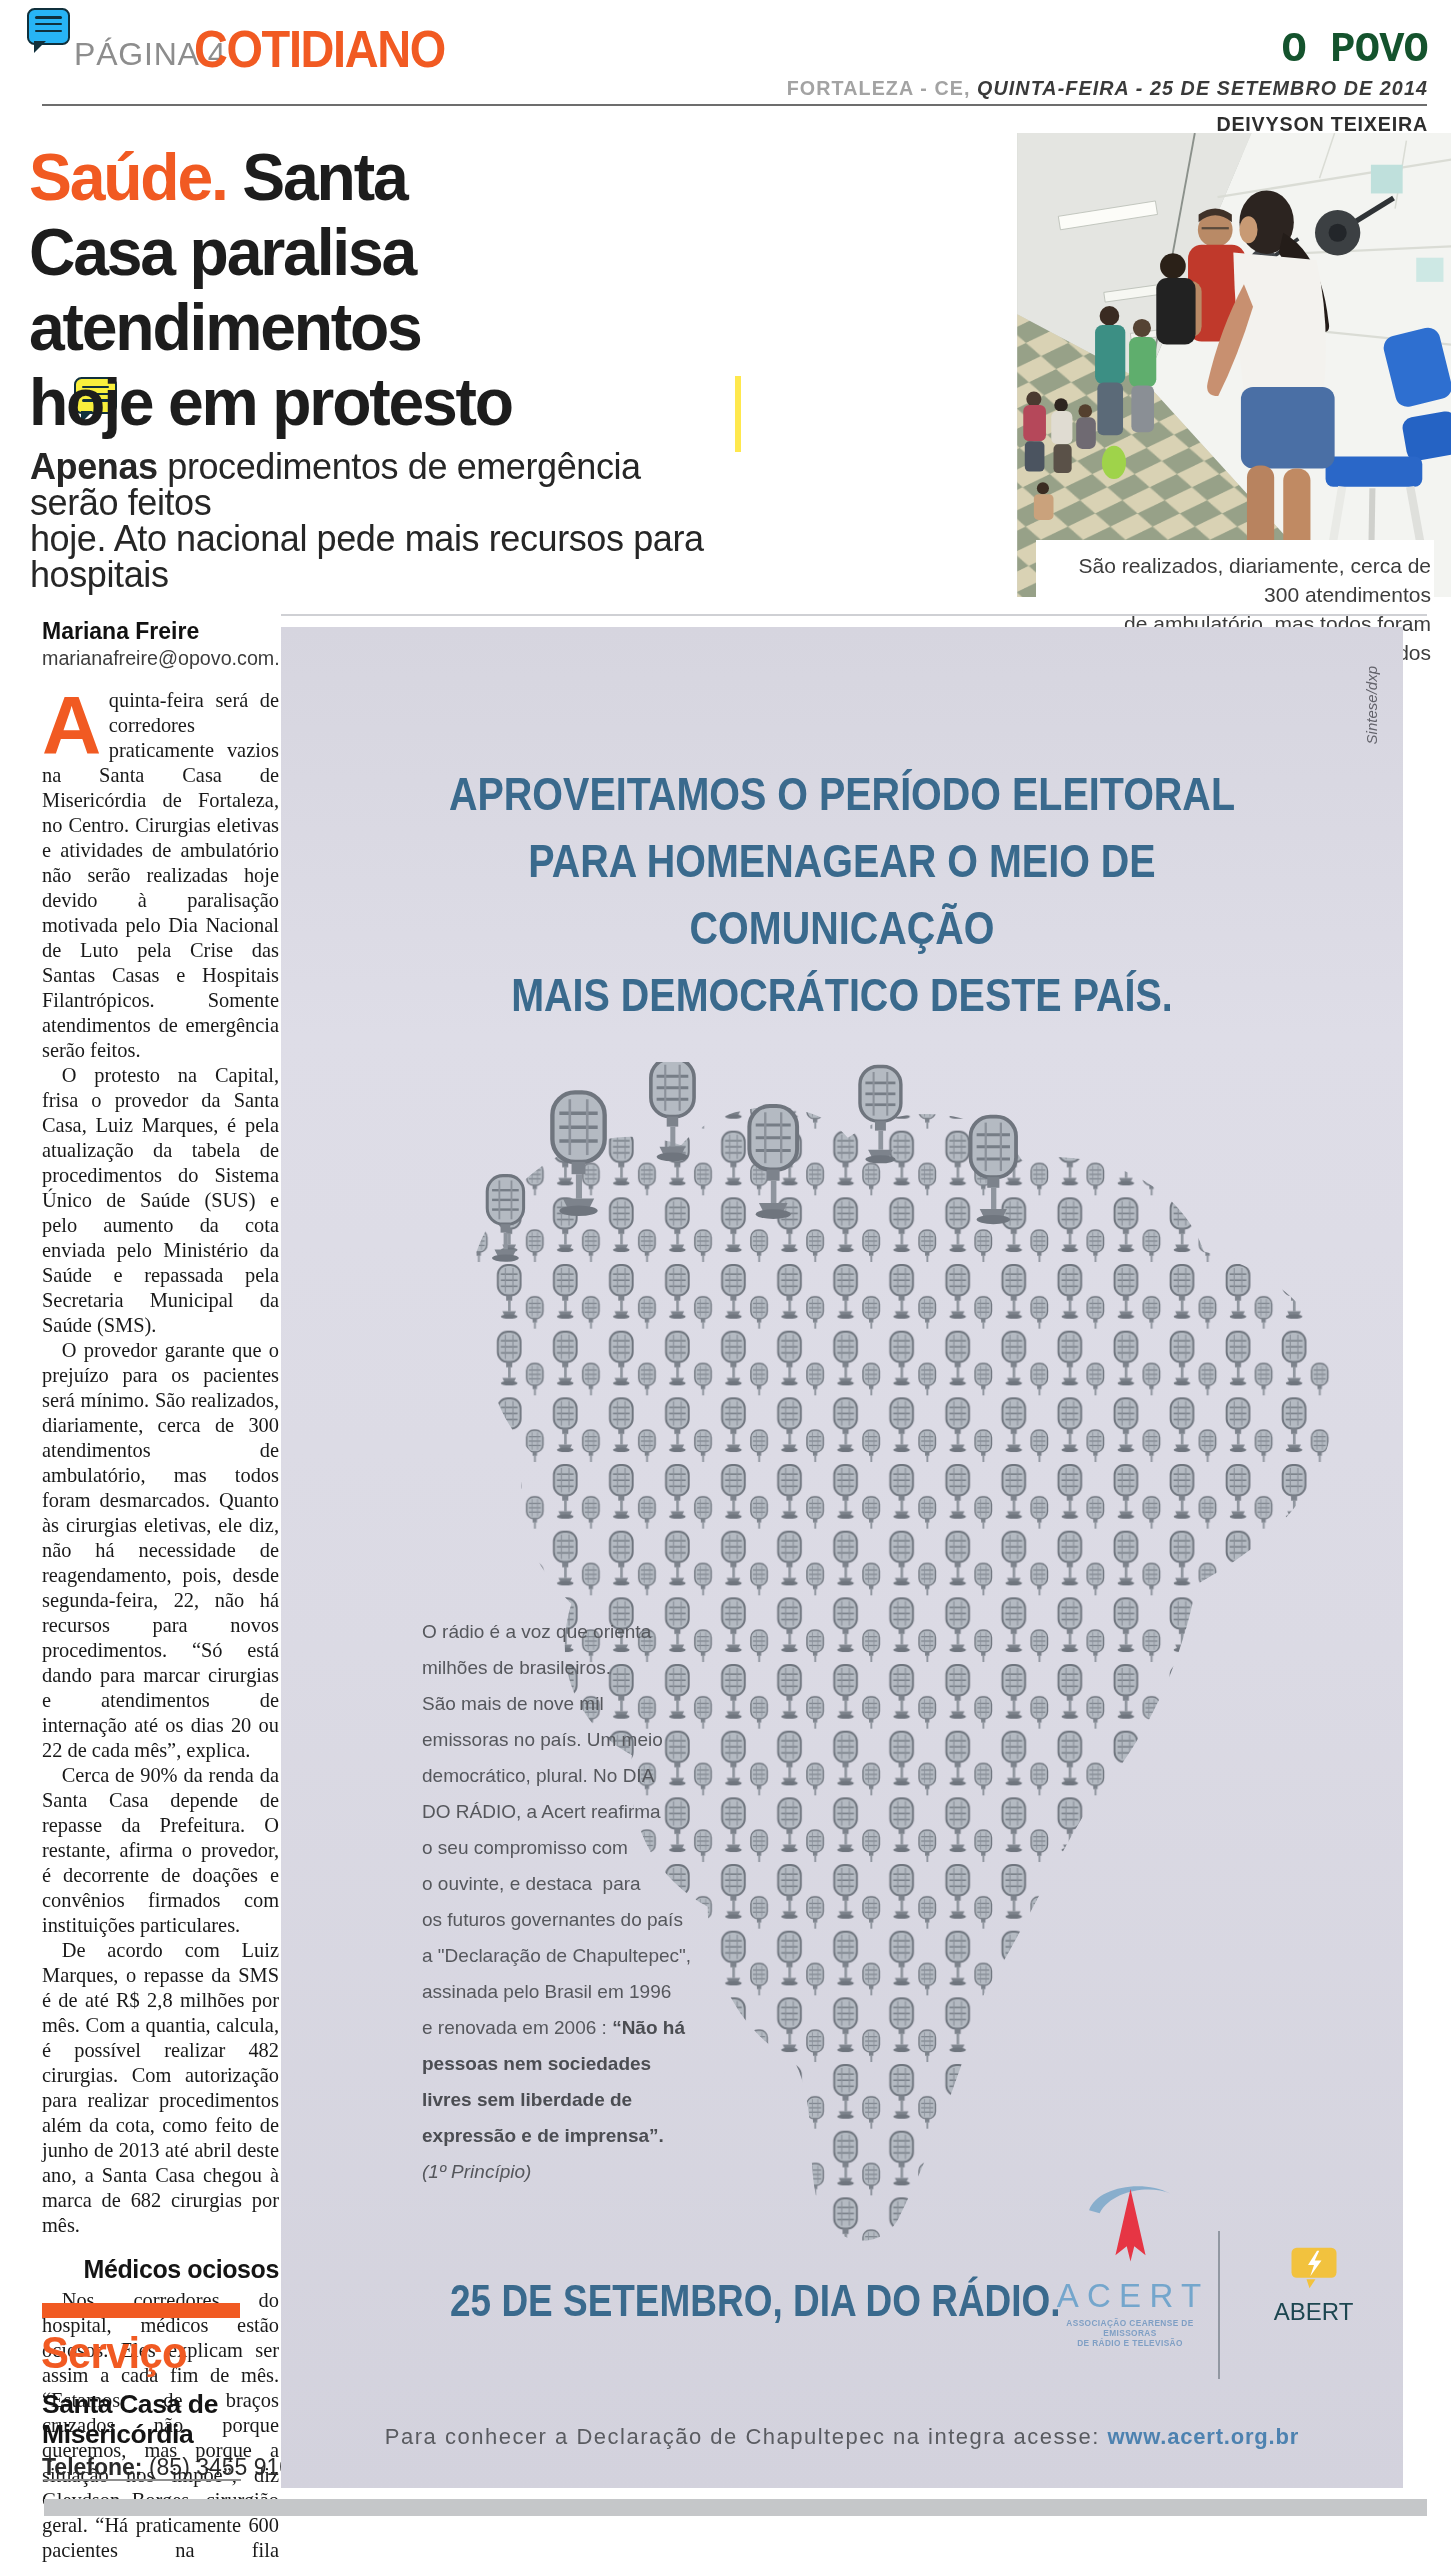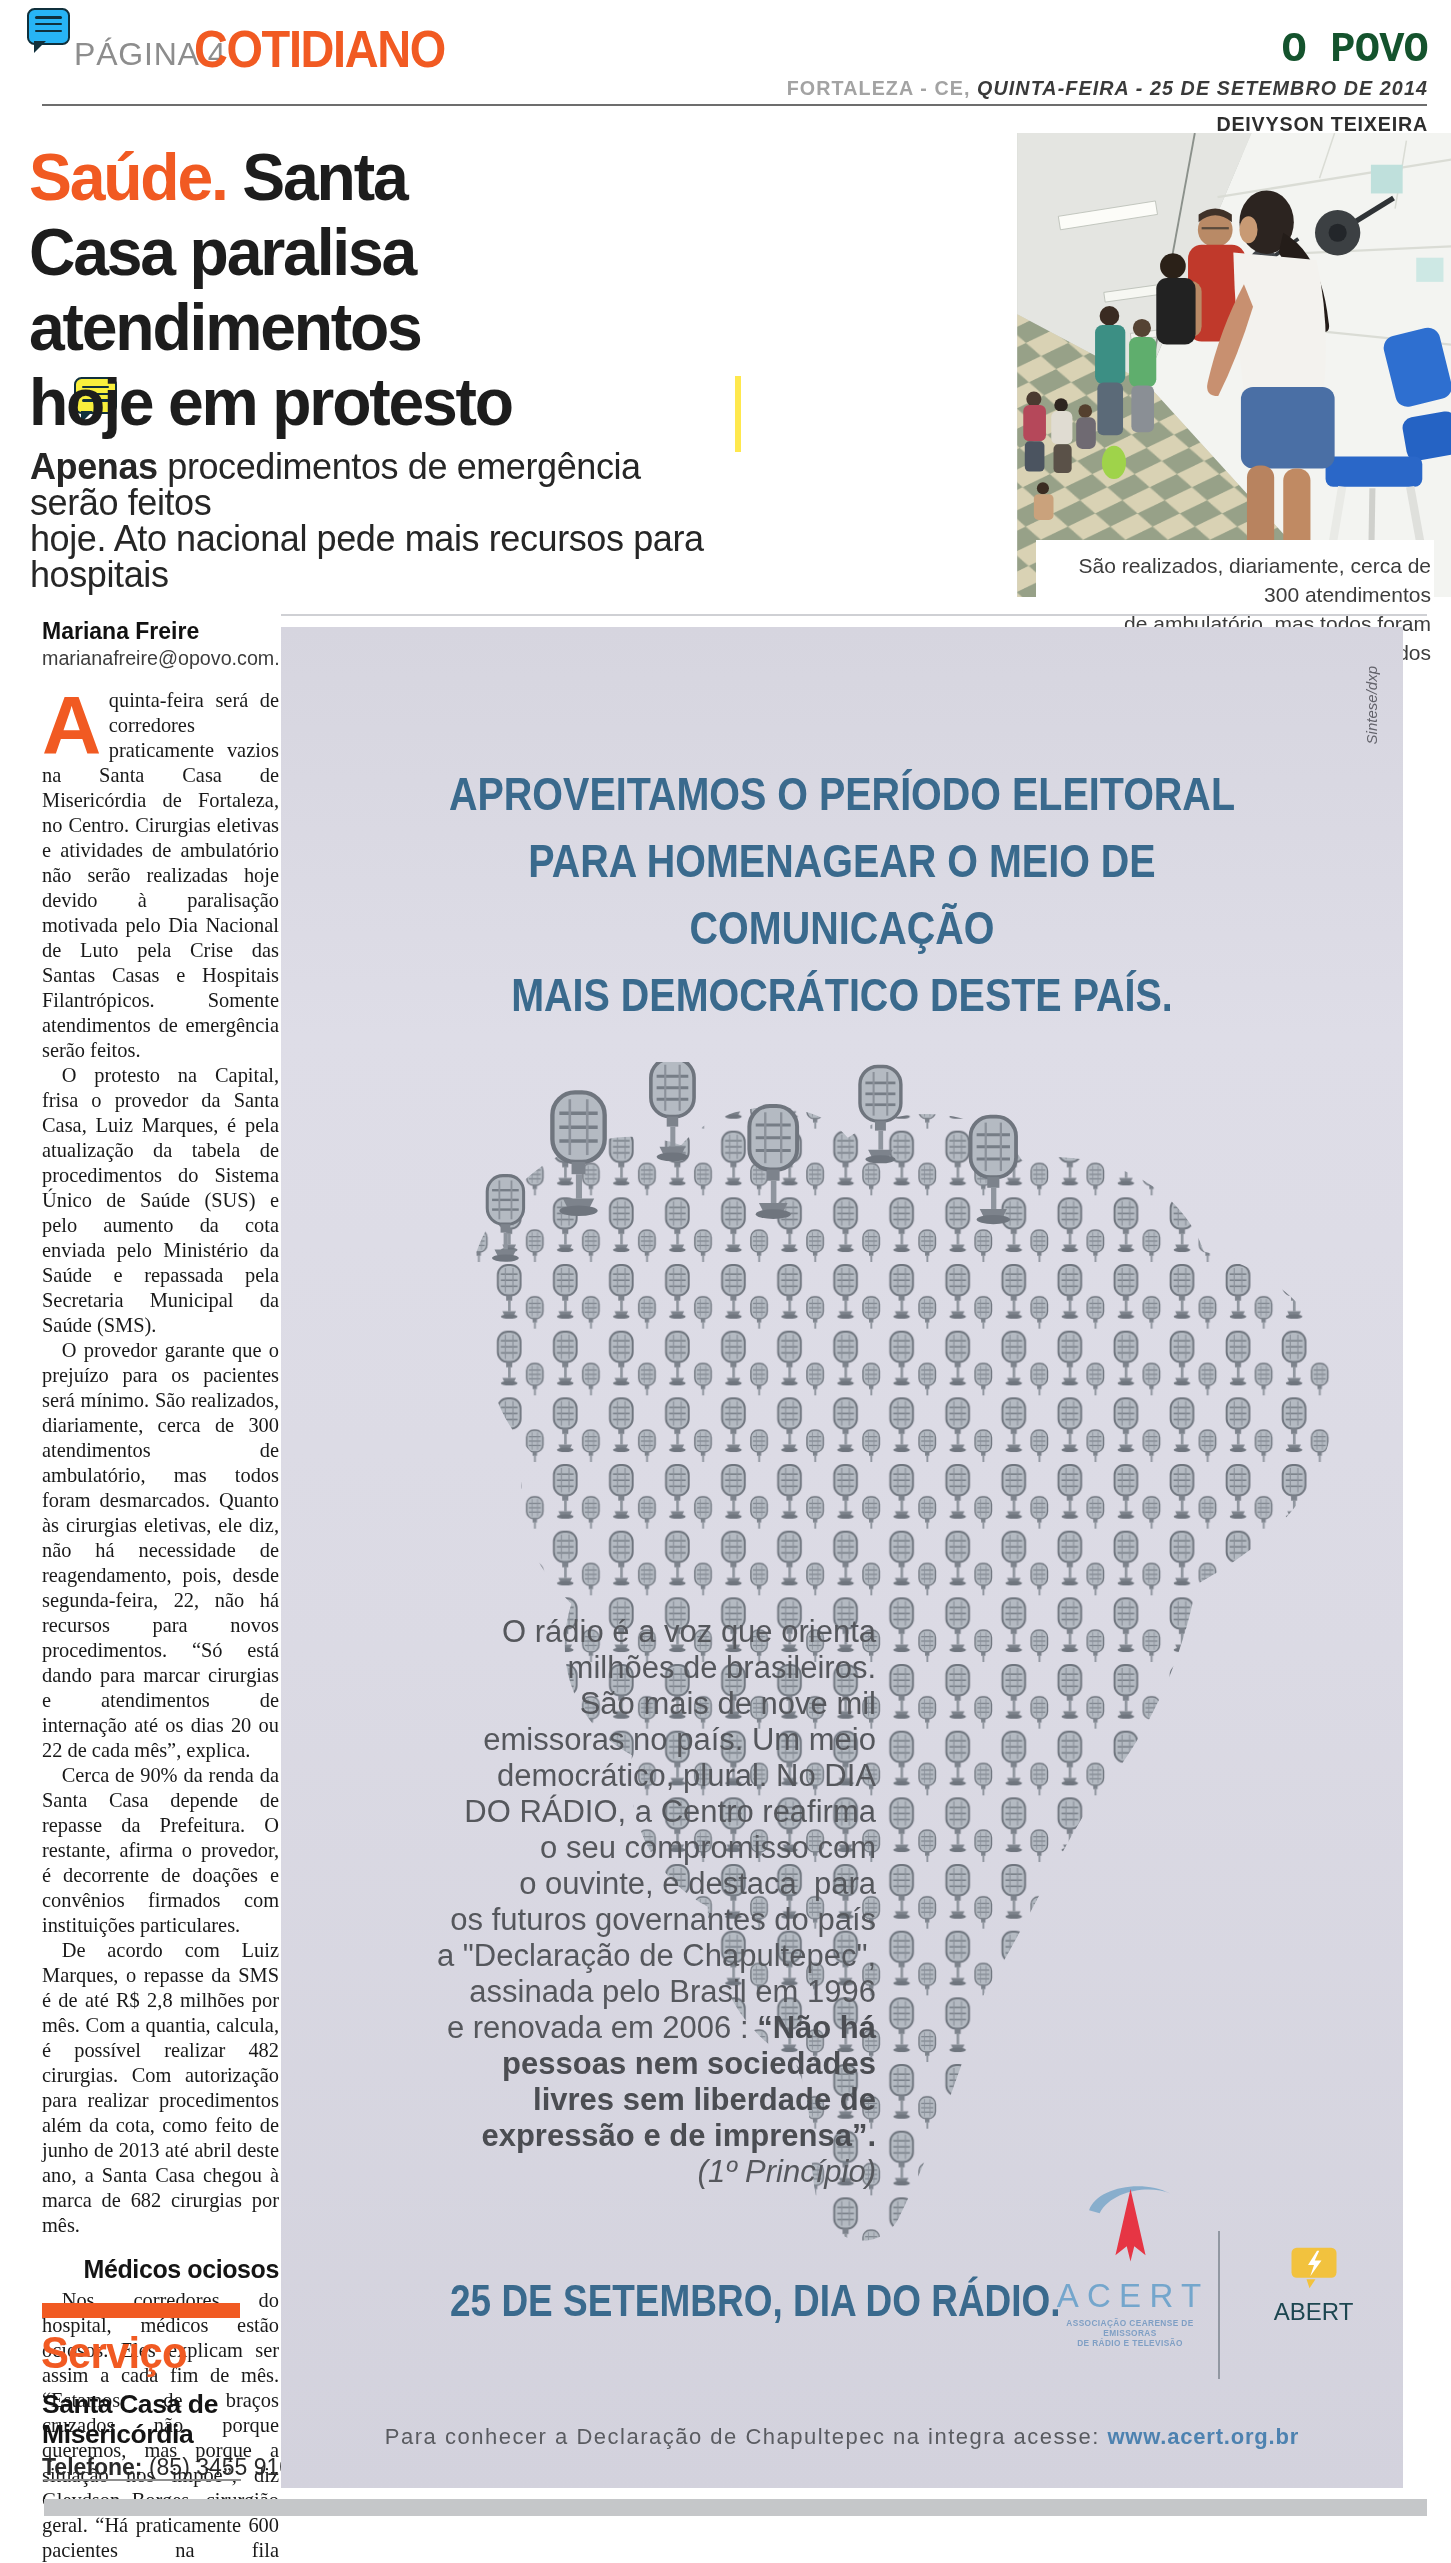--- a/index.html
+++ b/index.html
@@ -66,21 +66,21 @@
 
   
   .ad{left:281px;top:627px;width:1122px;height:1861px;
       background:linear-gradient(180deg,#d6d5df 0%,#dedde7 22%,#dbdae4 55%,#d3d2dd 100%);}
   .ad-credit{position:absolute;right:23px;top:39px;writing-mode:vertical-rl;transform:rotate(180deg);
       font-style:italic;font-size:15px;color:#63636b;}
   .ad-head{position:absolute;left:0;top:133px;width:100%;text-align:center;font-weight:700;
       font-size:47px;line-height:67px;color:#3a6a8d;letter-spacing:0px;transform:scaleX(.84);}
   .micmap{position:absolute;left:44px;top:435px;}
   .ad-body{position:absolute;left:141px;top:987px;width:454px;}
-  .ad-line{font-size:31px;line-height:36px;height:36px;color:#55575c;white-space:pre;text-align:right;}
+  .ad-line{font-size:19px;line-height:36px;height:36px;color:#55575c;white-space:pre;}
   .ad-line.b, .ad-line .bb{font-weight:700;color:#4b4d52;}
   .ad-line.i{font-style:italic;}
   .ad-date{position:absolute;left:169px;top:1649px;font-size:44px;font-weight:700;color:#3a6a8d;
       transform:scaleX(.84);transform-origin:left top;}
   .acert{position:absolute;left:768px;top:1556px;width:162px;text-align:center;}
   .acert-name{font-size:33px;color:#74a6cc;letter-spacing:8.3px;margin:1.5px 0 0 6px;}
   .acert-sub{font-size:8.3px;line-height:9.8px;color:#7f9fc4;font-weight:700;letter-spacing:0.4px;margin-top:4.5px;}
   .logo-divider{position:absolute;left:937px;top:1604px;width:1.5px;height:148px;background:#9298a2;}
   .abert{position:absolute;left:957px;top:1619px;width:151px;text-align:center;}
   .abert-name{font-size:24px;font-weight:400;color:#1c4650;letter-spacing:0px;margin-top:4.5px;}
@@ -302,21 +302,21 @@
           <use href="#mic"></use>
         </g>
     </svg>
 
     <div class="ad-body" id="ad-body">
         <div class="ad-line">O rádio é a voz que orienta</div>
         <div class="ad-line">milhões de brasileiros.</div>
         <div class="ad-line">São mais de nove mil</div>
         <div class="ad-line">emissoras no país. Um meio</div>
         <div class="ad-line">democrático, plural. No DIA</div>
-        <div class="ad-line">DO RÁDIO, a Centro reafirma</div>
+        <div class="ad-line">DO RÁDIO, a Acert reafirma</div>
         <div class="ad-line">o seu compromisso com</div>
         <div class="ad-line">o ouvinte, e destaca  para</div>
         <div class="ad-line">os futuros governantes do país</div>
         <div class="ad-line">a "Declaração de Chapultepec",</div>
         <div class="ad-line">assinada pelo Brasil em 1996</div>
         <div class="ad-line">e renovada em 2006 : <span class="bb">“Não há</span></div>
         <div class="ad-line b">pessoas nem sociedades</div>
         <div class="ad-line b">livres sem liberdade de</div>
         <div class="ad-line b">expressão e de imprensa”.</div>
         <div class="ad-line i">(1º Princípio)</div>

